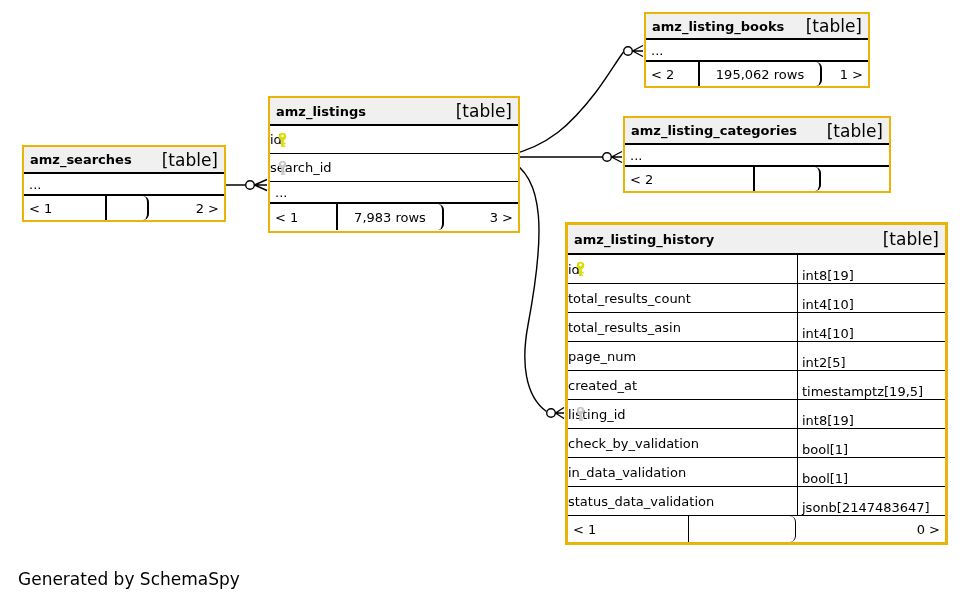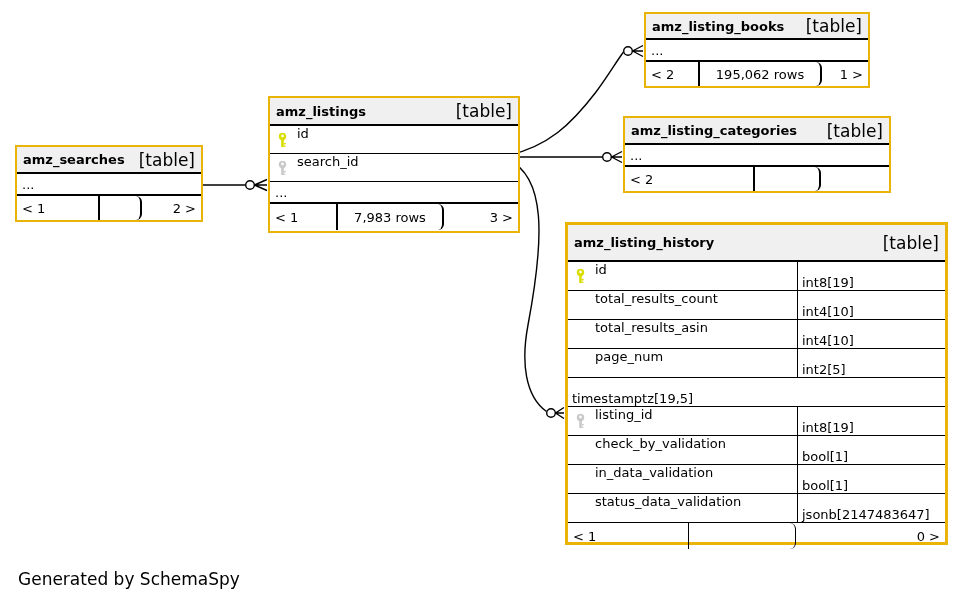--- a/index.html
+++ b/index.html
@@ -17,25 +17,25 @@
     padding:0 6px;font-size:13px;font-weight:bold;box-sizing:border-box;
   }
   .ehead .tag{font-weight:normal;font-size:17px;white-space:nowrap;margin-left:8px;}
   .edots{border-bottom:2px solid #000;font-size:13px;display:flex;align-items:center;padding-left:5px;box-sizing:border-box;}
   .efoot{display:flex;font-size:13px;box-sizing:border-box;}
   .efoot .fc{display:flex;align-items:center;box-sizing:border-box;height:100%;}
   .efoot .fc.l{justify-content:flex-start;padding-left:5px;}
   .efoot .fc.c{justify-content:center;border-radius:6px;}
   .efoot .fc.r{justify-content:flex-end;padding-right:5px;flex:1;}
   .erow{display:flex;align-items:stretch;font-size:13px;border-bottom:1px solid #000;box-sizing:border-box;}
-  .cname{position:relative;padding-left:27px;display:flex;align-items:flex-start;box-sizing:border-box;flex:1;}
+  .cname{position:relative;display:flex;align-items:center;box-sizing:border-box;flex:1;}
   .ctype{padding-left:4px;display:flex;align-items:center;box-sizing:border-box;margin-top:12px;}
   .keyic{position:absolute;left:7px;top:50%;transform:translateY(-50%);width:11px;height:15px;}
   
-  #t-searches{left:15px;top:145px;width:188px;height:77px;}
+  #t-searches{left:22px;top:145px;width:204px;height:77px;}
   #t-searches .ehead{height:27px;}
   #t-searches .edots{height:22px;}
   #t-searches .efoot{height:24px;}
   #t-searches .fc.l{width:83px;border-right:2px solid #000;}
   #t-searches .fc.c{width:42px;border-right:2px solid #000;}
   
   #t-listings{left:268px;top:96px;width:252px;height:137px;}
   #t-listings .ehead{height:28px;}
   #t-listings .erow{height:28px;}
   #t-listings .edots{height:23px;border-top:1px solid #000;border-bottom:2px solid #000;margin-top:-1px;}
@@ -51,21 +51,21 @@
   #t-books .fc.c{width:122px;border-right:2px solid #000;}
   
   #t-categories{left:623px;top:116px;width:268px;height:77px;}
   #t-categories .ehead{height:27px;}
   #t-categories .edots{height:22px;}
   #t-categories .efoot{height:24px;}
   #t-categories .fc.l{width:130px;border-right:2px solid #000;}
   #t-categories .fc.c{width:66px;border-right:2px solid #000;}
   
   #t-history{left:565px;top:222px;width:383px;height:323px;}
-  #t-history .ehead{height:37px;}
+  #t-history .ehead{height:30px;}
   #t-history .erow{height:29px;}
   #t-history .cname{width:230px;flex:none;border-right:1px solid #000;}
   #t-history .ctype{flex:1;}
   #t-history .efoot{height:26px;}
   #t-history .fc.l{width:121px;border-right:1px solid #000;}
   #t-history .fc.c{width:107px;border-right:1px solid #000;}
   #note{position:absolute;left:18px;top:569px;font-size:17px;z-index:1;}
   .rel{stroke:#000;stroke-width:1.4;fill:none;}
   .relcirc{fill:#fff;stroke:#000;stroke-width:1.4;}
 </style>
@@ -218,20 +218,23 @@
     </div>
 
     <div class="erow">
       <div class="cname">
           <span>page_num</span>
         </div>
       <div class="ctype">int2[5]</div>
     </div>
 
     <div class="erow">
+      <div class="cname">
+          <span>created_at</span>
+        </div>
       <div class="ctype">timestamptz[19,5]</div>
     </div>
 
     <div class="erow">
       <div class="cname">
         <span class="keyic">
           <svg viewBox="0 0 11 15" width="11" height="15">
             <circle cx="5.5" cy="4" r="3.7" fill="#c9c9c9"></circle>
             <circle cx="5.5" cy="3.4" r="1.3" fill="#ffffff"></circle>
             <rect x="4.2" y="7" width="2.6" height="7.6" fill="#c9c9c9"></rect>

